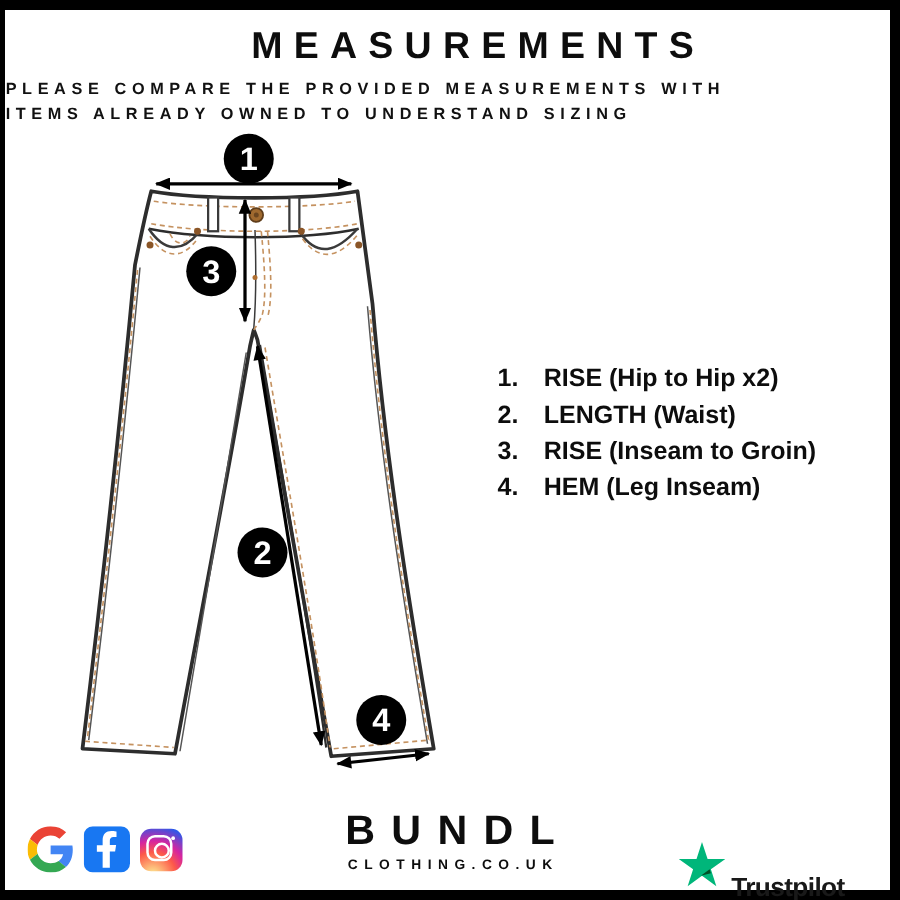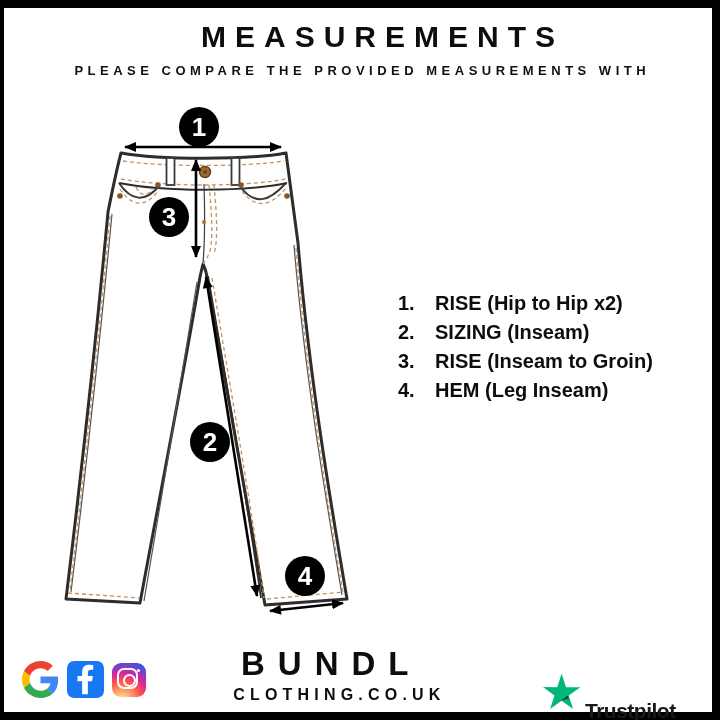--- a/index.html
+++ b/index.html
@@ -11,21 +11,21 @@
   .frame-top{left:0;top:0;width:720px;height:8px;}
   .frame-bottom{left:0;top:712px;width:720px;height:8px;}
   .frame-right{left:712px;top:0;width:8px;height:720px;}
   .frame-left{left:0;top:0;width:4px;height:720px;}
 
   .title{
     position:absolute;top:20px;left:0;width:720px;text-align:center;
     font-size:30px;font-weight:bold;letter-spacing:9px;text-indent:9px;color:#0d0d0d;margin-left:18px;
   }
   .subtitle{
-    position:absolute;top:61px;left:0;width:720px;text-align:center;
+    position:absolute;top:61px;left:0;width:720px;
     font-size:13px;font-weight:bold;letter-spacing:4.5px;text-indent:4.5px;
     line-height:20px;color:#111;
   }
 
   .diagram-svg{position:absolute;left:0;top:0;width:720px;height:720px;}
   .marker-num{font-size:26px;font-weight:bold;fill:#ffffff;text-anchor:middle;
     font-family:"Liberation Sans",sans-serif;}
 
   .legend{position:absolute;left:398px;top:289px;}
   .legend-row{display:flex;font-size:20px;font-weight:bold;line-height:29px;color:#0d0d0d;}
@@ -33,38 +33,39 @@
 
   .footer-social{position:absolute;left:22px;top:661px;display:flex;gap:8px;align-items:center;}
   .ig-icon{
     width:34px;height:34px;border-radius:9px;position:relative;
     background:radial-gradient(circle at 30% 110%, #fdf497 0%, #fd5949 42%, #d6249f 62%, #285AEB 92%);
   }
   .ig-frame{position:absolute;left:5px;top:5px;width:21px;height:21px;border:2.4px solid #fff;border-radius:7px;box-sizing:border-box;}
   .ig-lens{position:absolute;left:11px;top:11px;width:9px;height:9px;border:2.4px solid #fff;border-radius:50%;box-sizing:content-box;}
   .ig-dot{position:absolute;right:6px;top:6px;width:3px;height:3px;border-radius:50%;background:#fff;}
 
-  .brand{position:absolute;left:228px;top:645px;width:240px;}
+  .brand{position:absolute;left:240px;top:645px;width:240px;text-align:center;}
   .brand-name{font-size:33px;font-weight:bold;letter-spacing:13px;text-indent:13px;color:#0d0d0d;}
-  .brand-domain{font-size:16px;font-weight:bold;letter-spacing:5.2px;text-indent:5.2px;margin-top:3px;color:#0d0d0d;}
+  .brand-domain{font-size:11px;font-weight:bold;letter-spacing:5.2px;text-indent:5.2px;margin-top:3px;color:#0d0d0d;}
 
   .trustpilot{position:absolute;left:543px;top:660px;display:flex;align-items:center;gap:5px;}
   .trustpilot-label{font-size:21px;font-weight:bold;color:#191919;letter-spacing:-0.5px;margin-top:39px;}
 </style>
 </head>
 <body>
 
 <div class="frame frame-top"></div>
 <div class="frame frame-bottom"></div>
 <div class="frame frame-right"></div>
 <div class="frame frame-left"></div>
 
 <div class="title">MEASUREMENTS</div>
 <div class="subtitle">
   <div>PLEASE COMPARE THE PROVIDED MEASUREMENTS WITH</div>
+  <div>ITEMS ALREADY OWNED TO UNDERSTAND SIZING</div>
 </div>
 
 <svg class="diagram-svg" viewBox="0 0 720 720">
   <defs>
     <marker id="ah-e" markerWidth="14" markerHeight="12" refX="11" refY="5" orient="auto" markerUnits="userSpaceOnUse">
       <path d="M0,0 L12,5 L0,10 Z" fill="#000"></path>
     </marker>
     <marker id="ah-s" markerWidth="14" markerHeight="12" refX="1" refY="5" orient="auto" markerUnits="userSpaceOnUse">
       <path d="M12,0 L0,5 L12,10 Z" fill="#000"></path>
     </marker>
@@ -143,21 +144,21 @@
   </g>
 </svg>
 
 <div class="legend">
   <div class="legend-row">
     <span class="legend-num">1.</span>
     <span>RISE (Hip to Hip x2)</span>
   </div>
   <div class="legend-row">
     <span class="legend-num">2.</span>
-    <span>SIZING (Inseam)</span>
+    <span>LENGTH (Waist)</span>
   </div>
   <div class="legend-row">
     <span class="legend-num">3.</span>
     <span>RISE (Inseam to Groin)</span>
   </div>
   <div class="legend-row">
     <span class="legend-num">4.</span>
     <span>HEM (Leg Inseam)</span>
   </div>
 </div>

